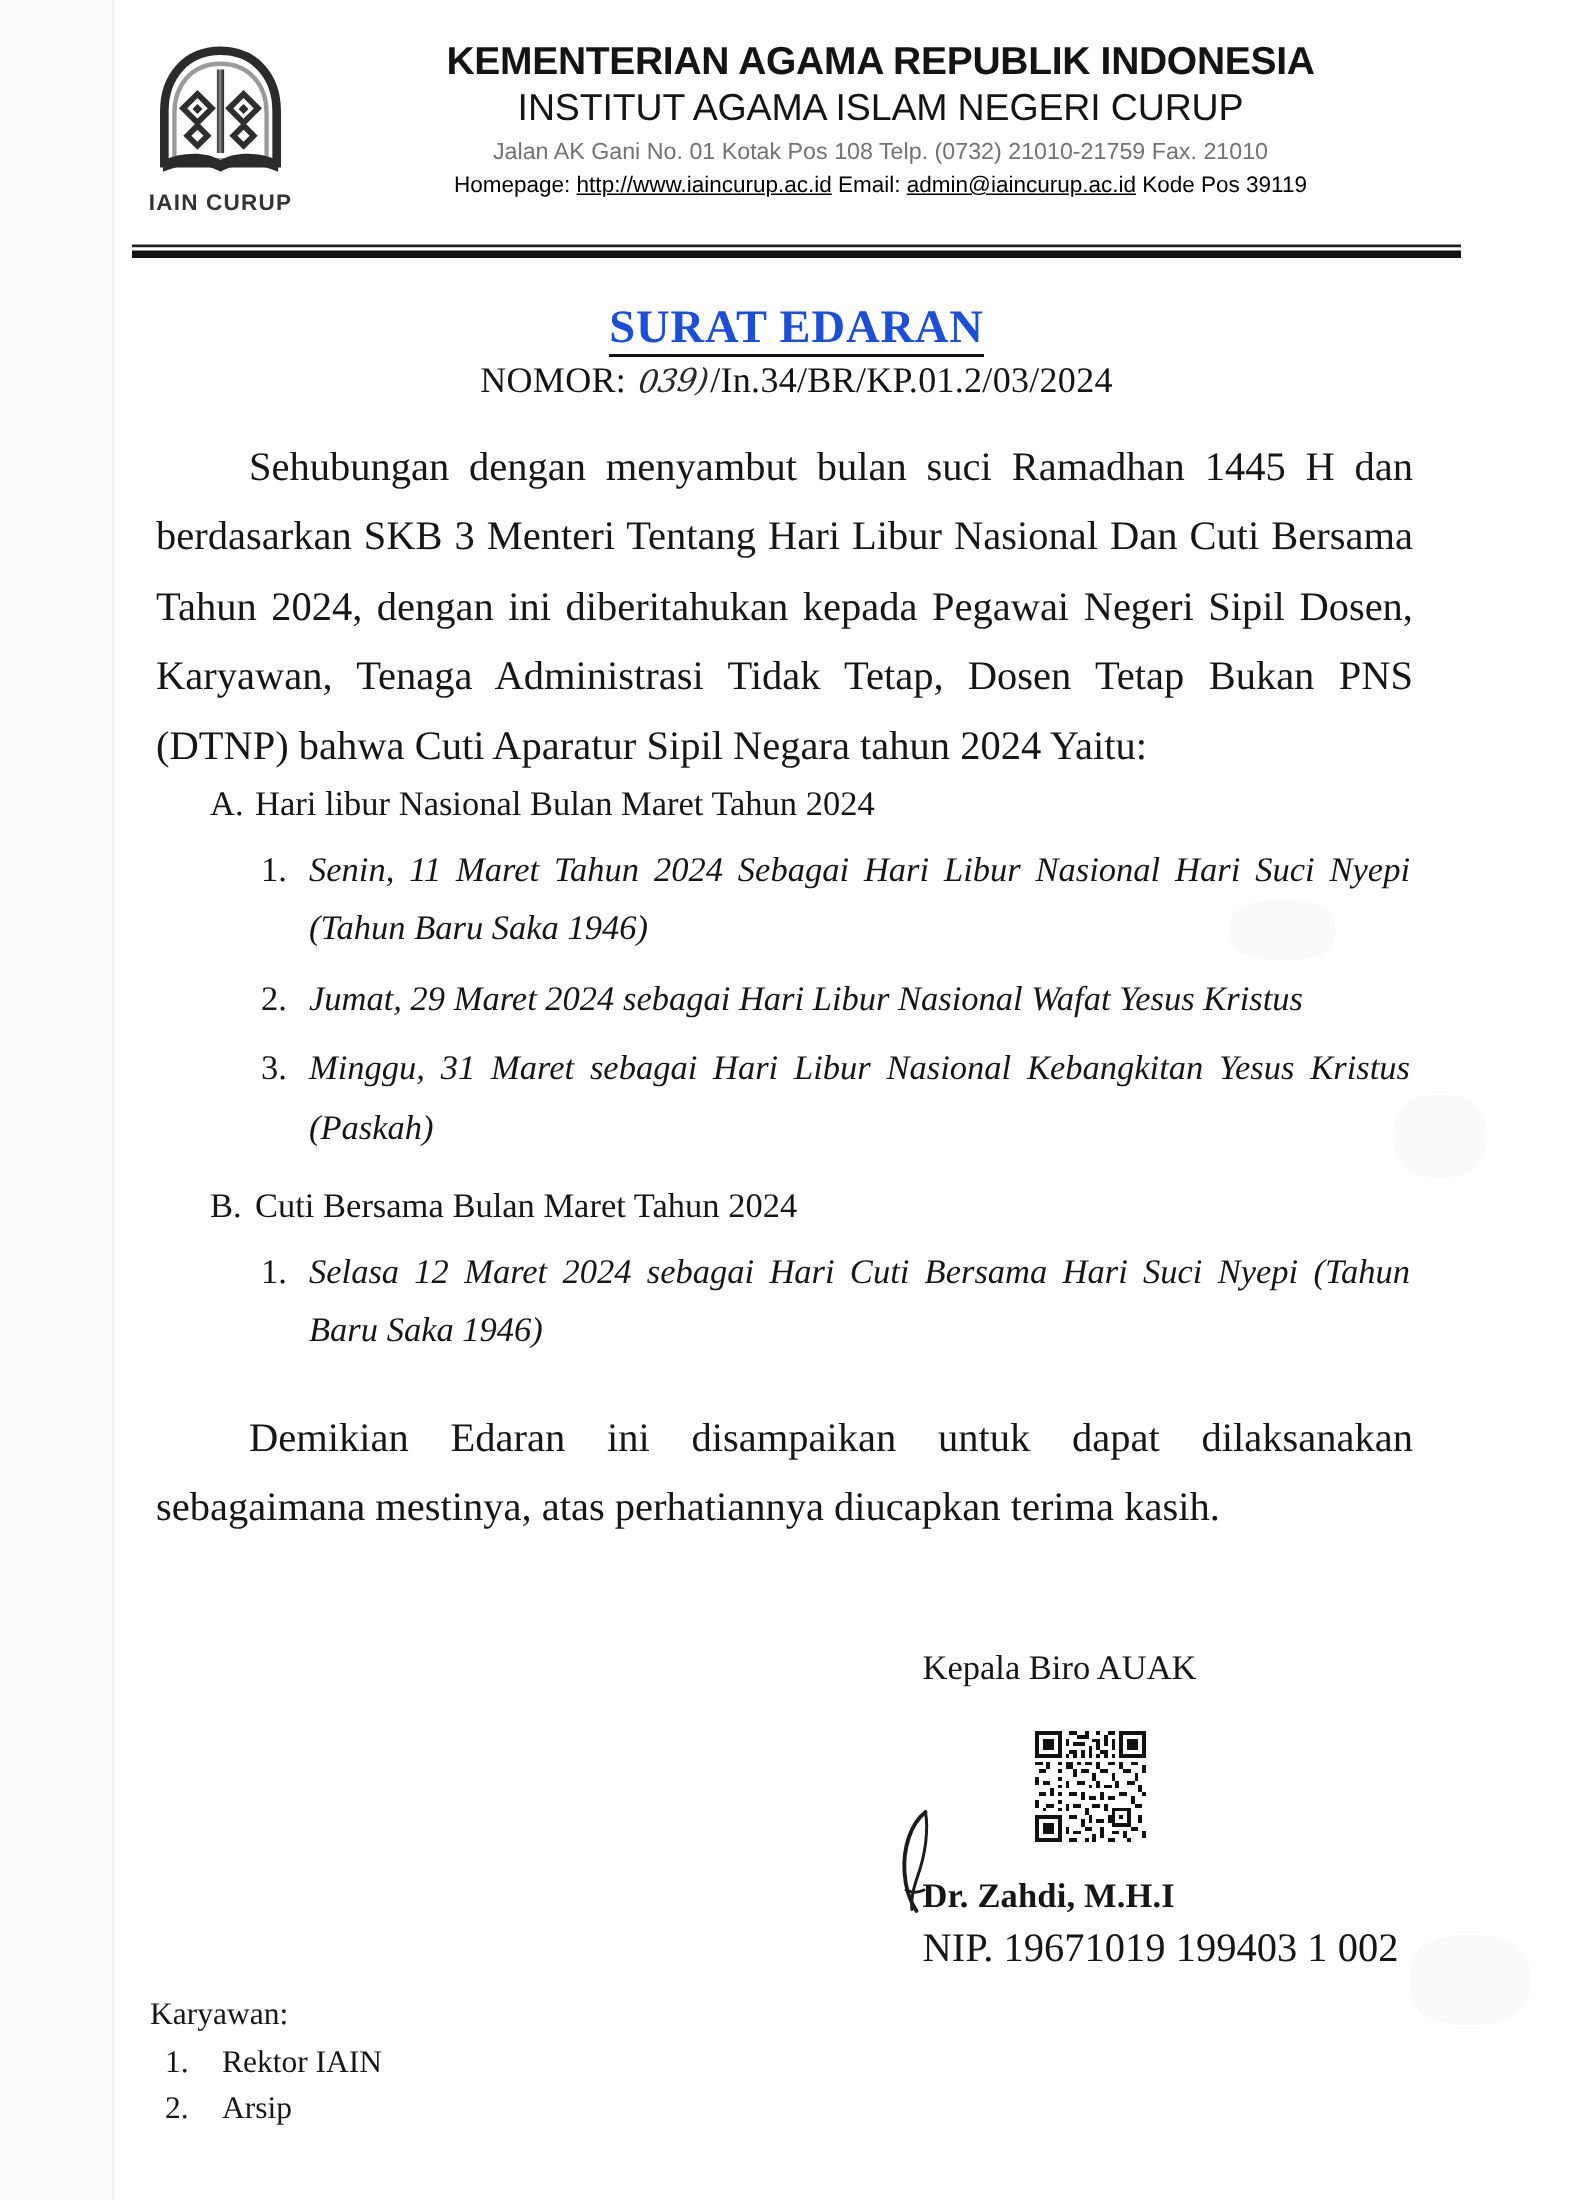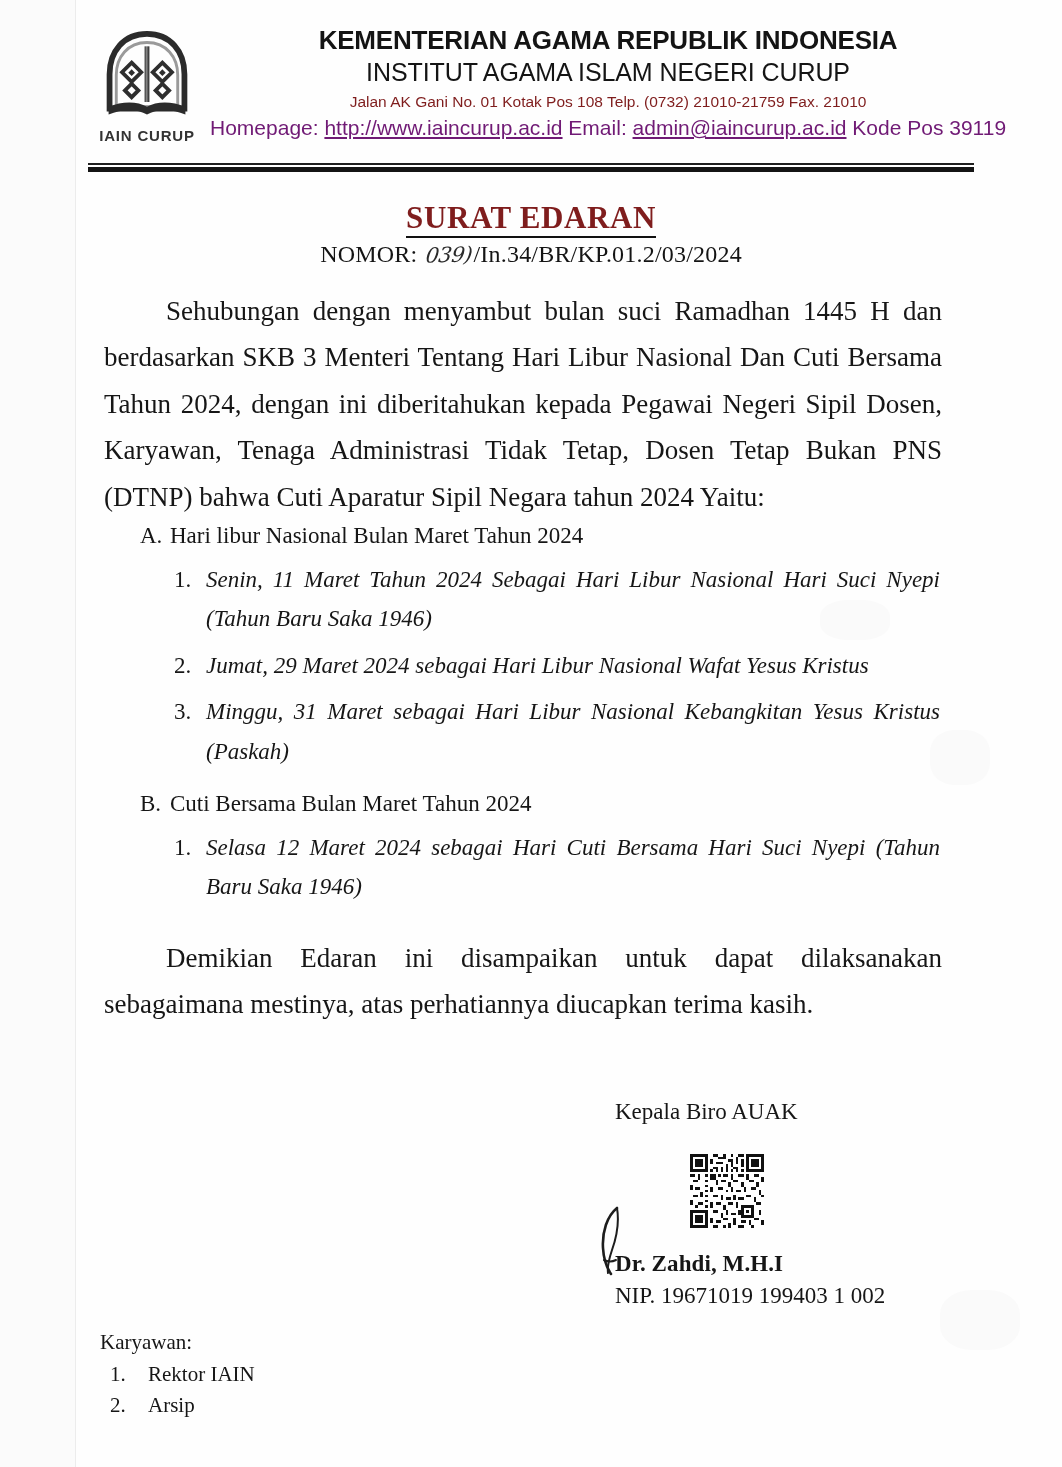--- a/index.html
+++ b/index.html
@@ -92,29 +92,29 @@
     letter-spacing: -0.1px;
     line-height: 1.18;
     color: #141414;
     margin-top: 2px;
     white-space: nowrap;
   }
   .kop-line3 {
     font-family: "Liberation Sans", sans-serif;
     font-size: 15.5px;
     line-height: 1.34;
-    color: #7f1d1d;
+    color: #737373;
     margin-top: 5px;
     white-space: nowrap;
   }
   .kop-line4 {
     font-family: "Liberation Sans", sans-serif;
-    font-size: 21px;
+    font-size: 15px;
     line-height: 1.34;
-    color: #701a75;
+    color: #000000;
     margin-top: 1px;
     white-space: nowrap;
   }
   .ul { text-decoration: underline; }
 
   .rule-double {
     position: absolute;
     top: 163px;
     left: 88px;
     width: 886px;
@@ -137,21 +137,21 @@
   .doc-title {
     position: absolute;
     top: 200px;
     left: 0;
     width: 1062px;
     text-align: center;
     font-family: "Liberation Serif", serif;
     font-weight: bold;
     font-size: 31px;
     letter-spacing: 0.6px;
-    color: #7f1d1d;
+    color: #1d4ed8;
   }
   .doc-title span {
     border-bottom: 2.5px solid #111111;
     padding-bottom: 1px;
   }
   .doc-nomor {
     position: absolute;
     top: 241px;
     left: 0;
     width: 1062px;
@@ -257,21 +257,21 @@
     width: 40px;
     height: 74px;
   }
   .sign-name {
     font-weight: bold;
     font-size: 23px;
     letter-spacing: 0.1px;
     line-height: 1.25;
   }
   .sign-nip {
-    font-size: 23px;
+    font-size: 27px;
     line-height: 1.3;
     margin-top: 2px;
   }
 
   
   .tembusan {
     position: absolute;
     top: 1328px;
     left: 100px;
     font-size: 21px;

